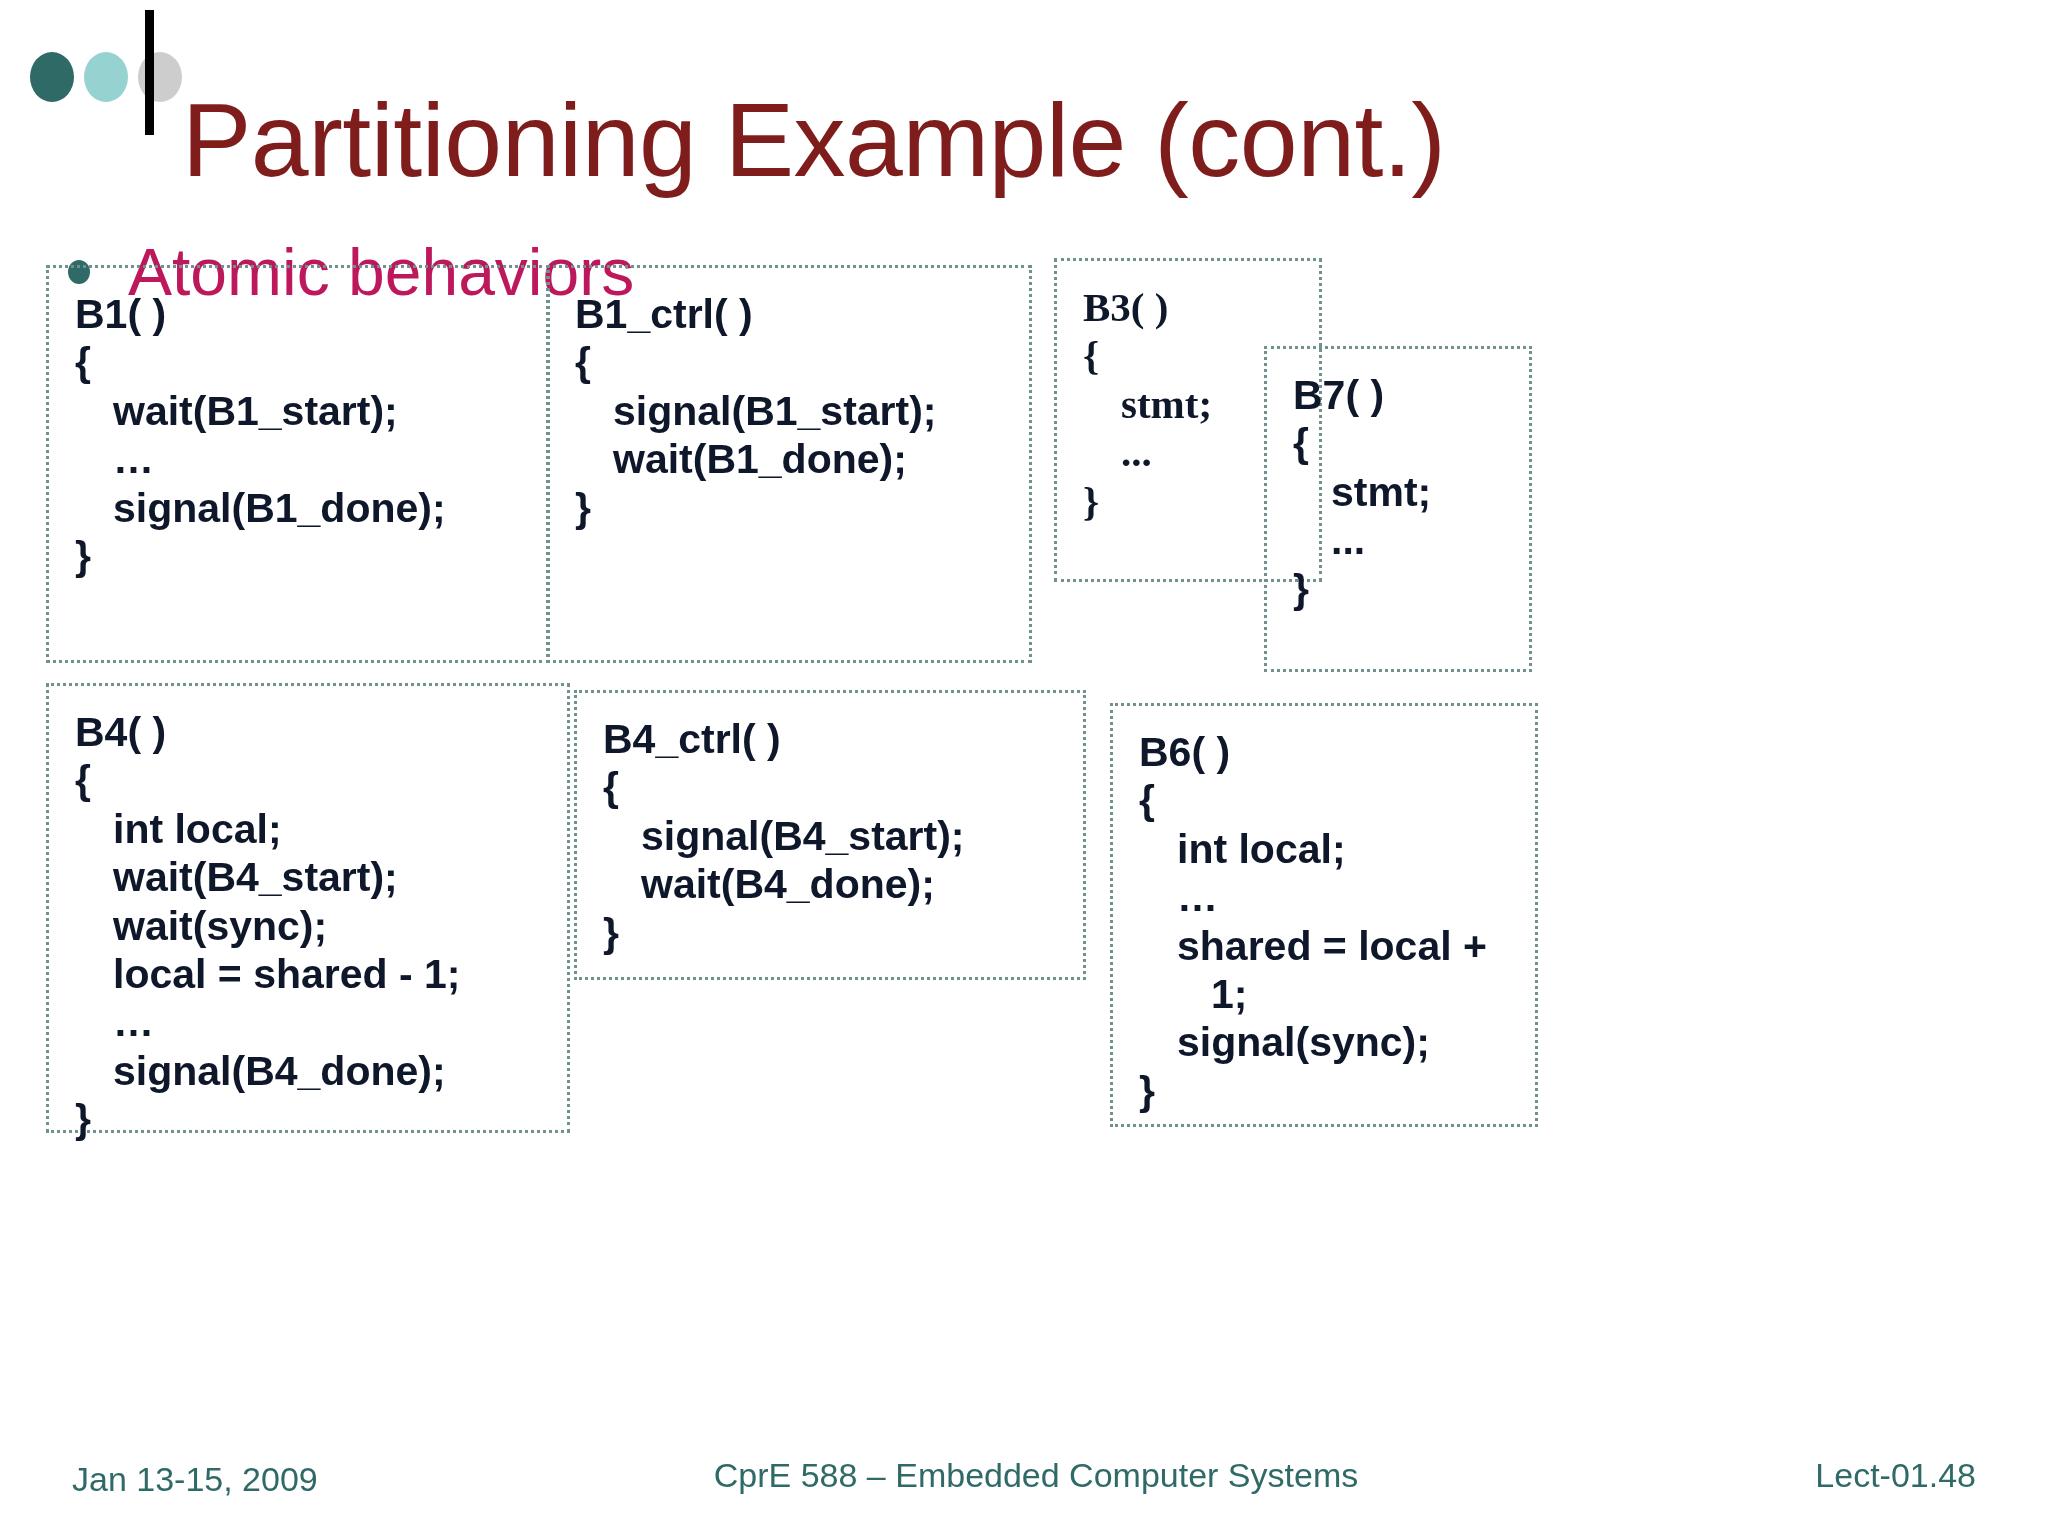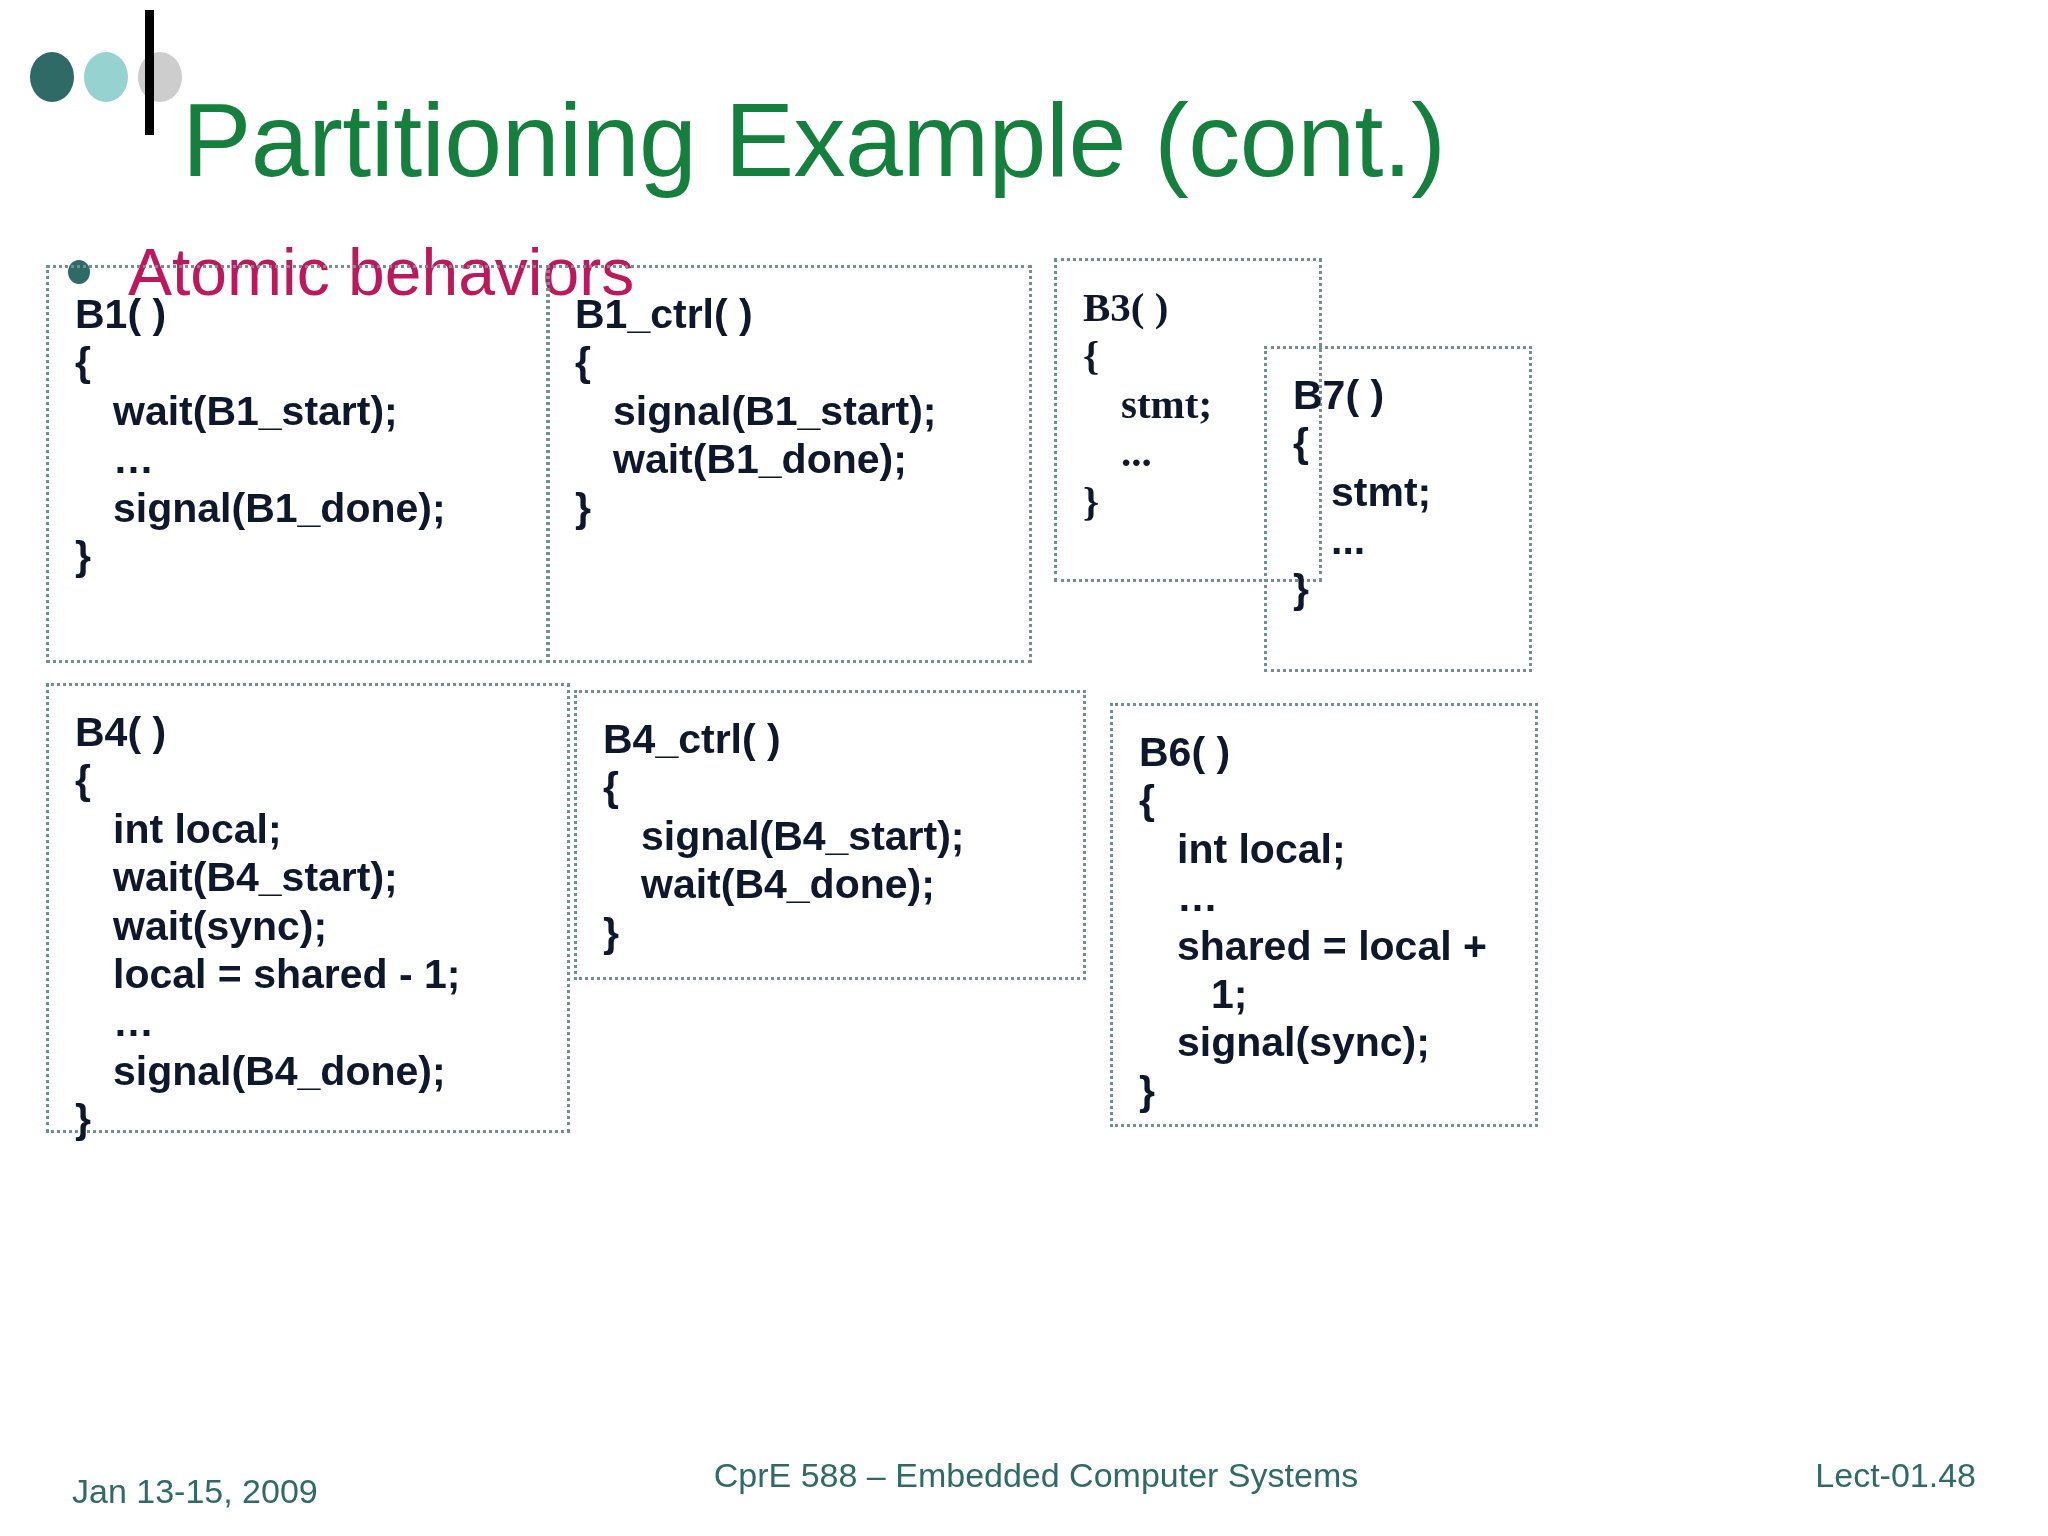--- a/index.html
+++ b/index.html
@@ -16,21 +16,21 @@
   
   #header{position:absolute;left:0;top:0;width:2048px;height:175px;}
   .dot{position:absolute;border-radius:50%;}
   #dot1{left:30px;top:52px;width:44px;height:50px;background:#2f6a67;}
   #dot2{left:84px;top:52px;width:44px;height:50px;background:#95d2d0;}
   #dot3{left:138px;top:52px;width:44px;height:50px;background:#cdcdcd;}
   #title-rule{position:absolute;left:145px;top:10px;width:9px;height:125px;background:#000000;}
   #page-title{
     position:absolute;left:182px;top:10px;
     font-size:104px;line-height:120px;
-    color:#15803d;font-weight:400;white-space:nowrap;
+    color:#7f1d1d;font-weight:400;white-space:nowrap;
     letter-spacing:-0.5px;
   }
 
   
   #bullet-row{position:absolute;left:60px;top:232px;height:80px;}
   #bullet-dot{position:absolute;left:8px;top:28px;width:22px;height:24px;border-radius:50%;background:#2f6a67;}
   #bullet-text{position:absolute;left:68px;top:0;font-size:66px;line-height:80px;color:#be185d;white-space:nowrap;}
 
   
   .codebox{
@@ -52,21 +52,21 @@
   #box-b1     {left:46px;  top:265px;  width:504px; height:398px;}
   #box-b1ctrl {left:546px; top:265px;  width:486px; height:398px;}
   #box-b3     {left:1054px;top:258px;  width:268px; height:324px;font-family:Liberation Serif, serif;}
   #box-b7     {left:1264px;top:346px;  width:268px; height:326px;}
   #box-b4     {left:46px;  top:683px;  width:524px; height:450px;}
   #box-b4ctrl {left:574px; top:690px;  width:512px; height:290px;}
   #box-b6     {left:1110px;top:703px;  width:428px; height:424px;}
 
   
   #footer{position:absolute;left:0;top:1456px;width:2048px;height:60px;color:#2f6a67;font-size:34px;}
-  #footer-date{position:absolute;left:72px;top:16px;white-space:nowrap;}
+  #footer-date{position:absolute;left:72px;top:4px;white-space:nowrap;}
   #footer-course{position:absolute;left:12px;top:0;width:2048px;text-align:center;white-space:nowrap;}
   #footer-lect{position:absolute;right:72px;top:0;white-space:nowrap;}
 </style>
 </head>
 <body>
 
 <div id="slide">
 
   <div id="header">
     <span class="dot" id="dot1" style="background: rgb(47, 106, 103);"></span>

